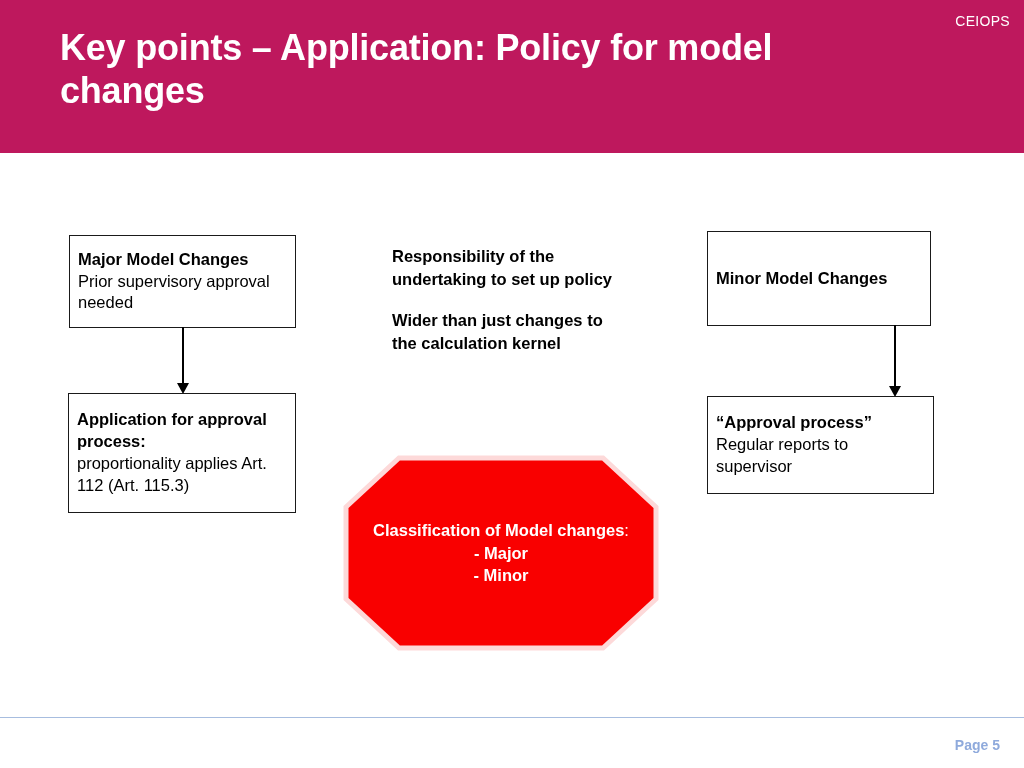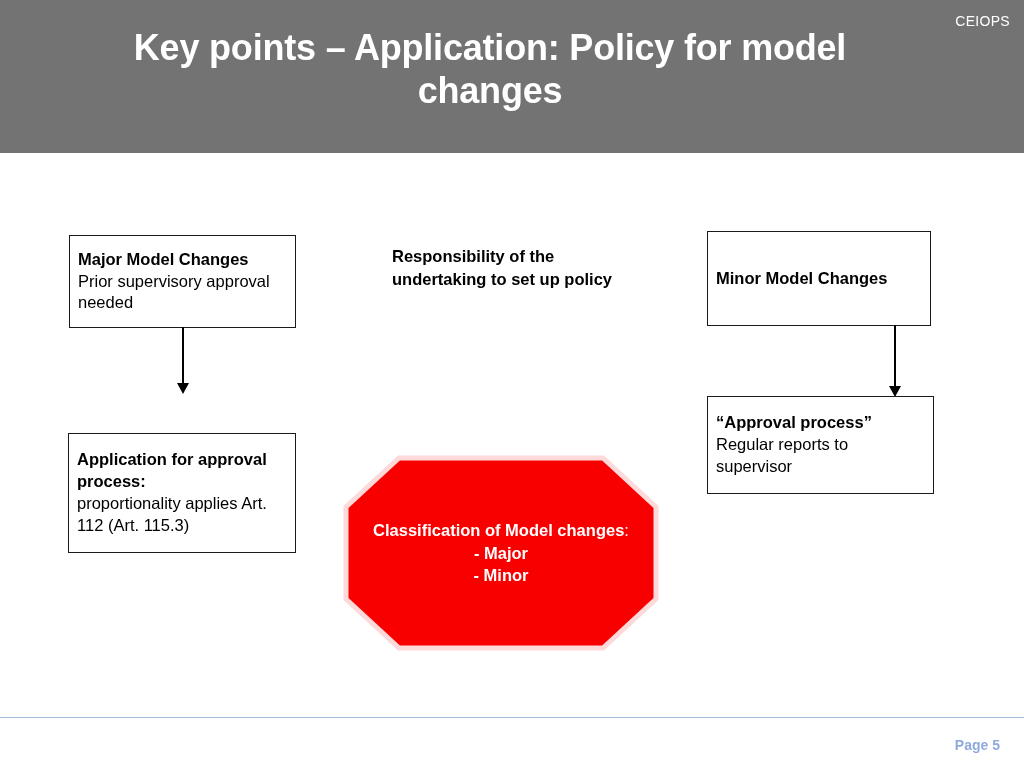--- a/index.html
+++ b/index.html
@@ -20,39 +20,39 @@
     overflow: hidden;
   }
 
   
   .header-band {
     position: absolute;
     left: 0;
     top: 0;
     width: 1024px;
     height: 153px;
-    background: #737373;
+    background: #be185d;
   }
   .brand-logo {
     position: absolute;
     right: 14px;
     top: 14px;
     color: #ffffff;
     font-size: 14px;
     font-weight: 400;
     letter-spacing: 0.3px;
     line-height: 1;
     white-space: nowrap;
   }
   .slide-title {
     position: absolute;
     left: 60px;
     top: 26px;
     width: 860px;
-    text-align: center;
+    text-align: left;
     color: #ffffff;
     font-size: 36px;
     font-weight: bold;
     line-height: 1.2;
     letter-spacing: -0.2px;
   }
 
   
   .flow-box {
     position: absolute;
@@ -70,21 +70,21 @@
   .flow-box .box-title {
     font-weight: bold;
     display: block;
   }
   .flow-box .box-body {
     font-weight: normal;
     display: block;
   }
 
   #box-major-model-changes { left: 69px;  top: 235px; width: 227px; height: 93px; }
-  #box-application-approval { left: 68px; top: 393px; width: 228px; height: 120px; margin-top: 40px; }
+  #box-application-approval { left: 68px; top: 393px; width: 228px; height: 120px; }
   #box-minor-model-changes  { left: 707px; top: 231px; width: 224px; height: 95px; }
   #box-approval-process     { left: 707px; top: 396px; width: 227px; height: 98px; }
 
   
   .arrow {
     position: absolute;
   }
   .arrow .shaft {
     position: absolute;
     left: 50%;
@@ -201,20 +201,21 @@
     <div class="head"></div>
   </div>
 
   <div class="flow-box" id="box-application-approval">
     <span class="box-title">Application for approval process:</span>
     <span class="box-body">proportionality applies Art. 112 (Art. 115.3)</span>
   </div>
 
   <div class="commentary">
     <p>Responsibility of the undertaking to set up policy</p>
+    <p>Wider than just changes to the calculation kernel</p>
   </div>
 
   <div class="octagon-wrap">
     <svg viewBox="0 0 316 196" preserveAspectRatio="none">
       <polygon points="56,3 260,3 313,52 313,144 260,193 56,193 3,144 3,52" fill="#f90000" stroke="#fdd9d9" stroke-width="5"></polygon>
     </svg>
     <div class="octagon-text">
       <span><span style="display:inline">Classification of Model changes</span><span class="thin" style="display:inline">:</span></span>
       <span>- Major</span>
       <span>- Minor</span>

